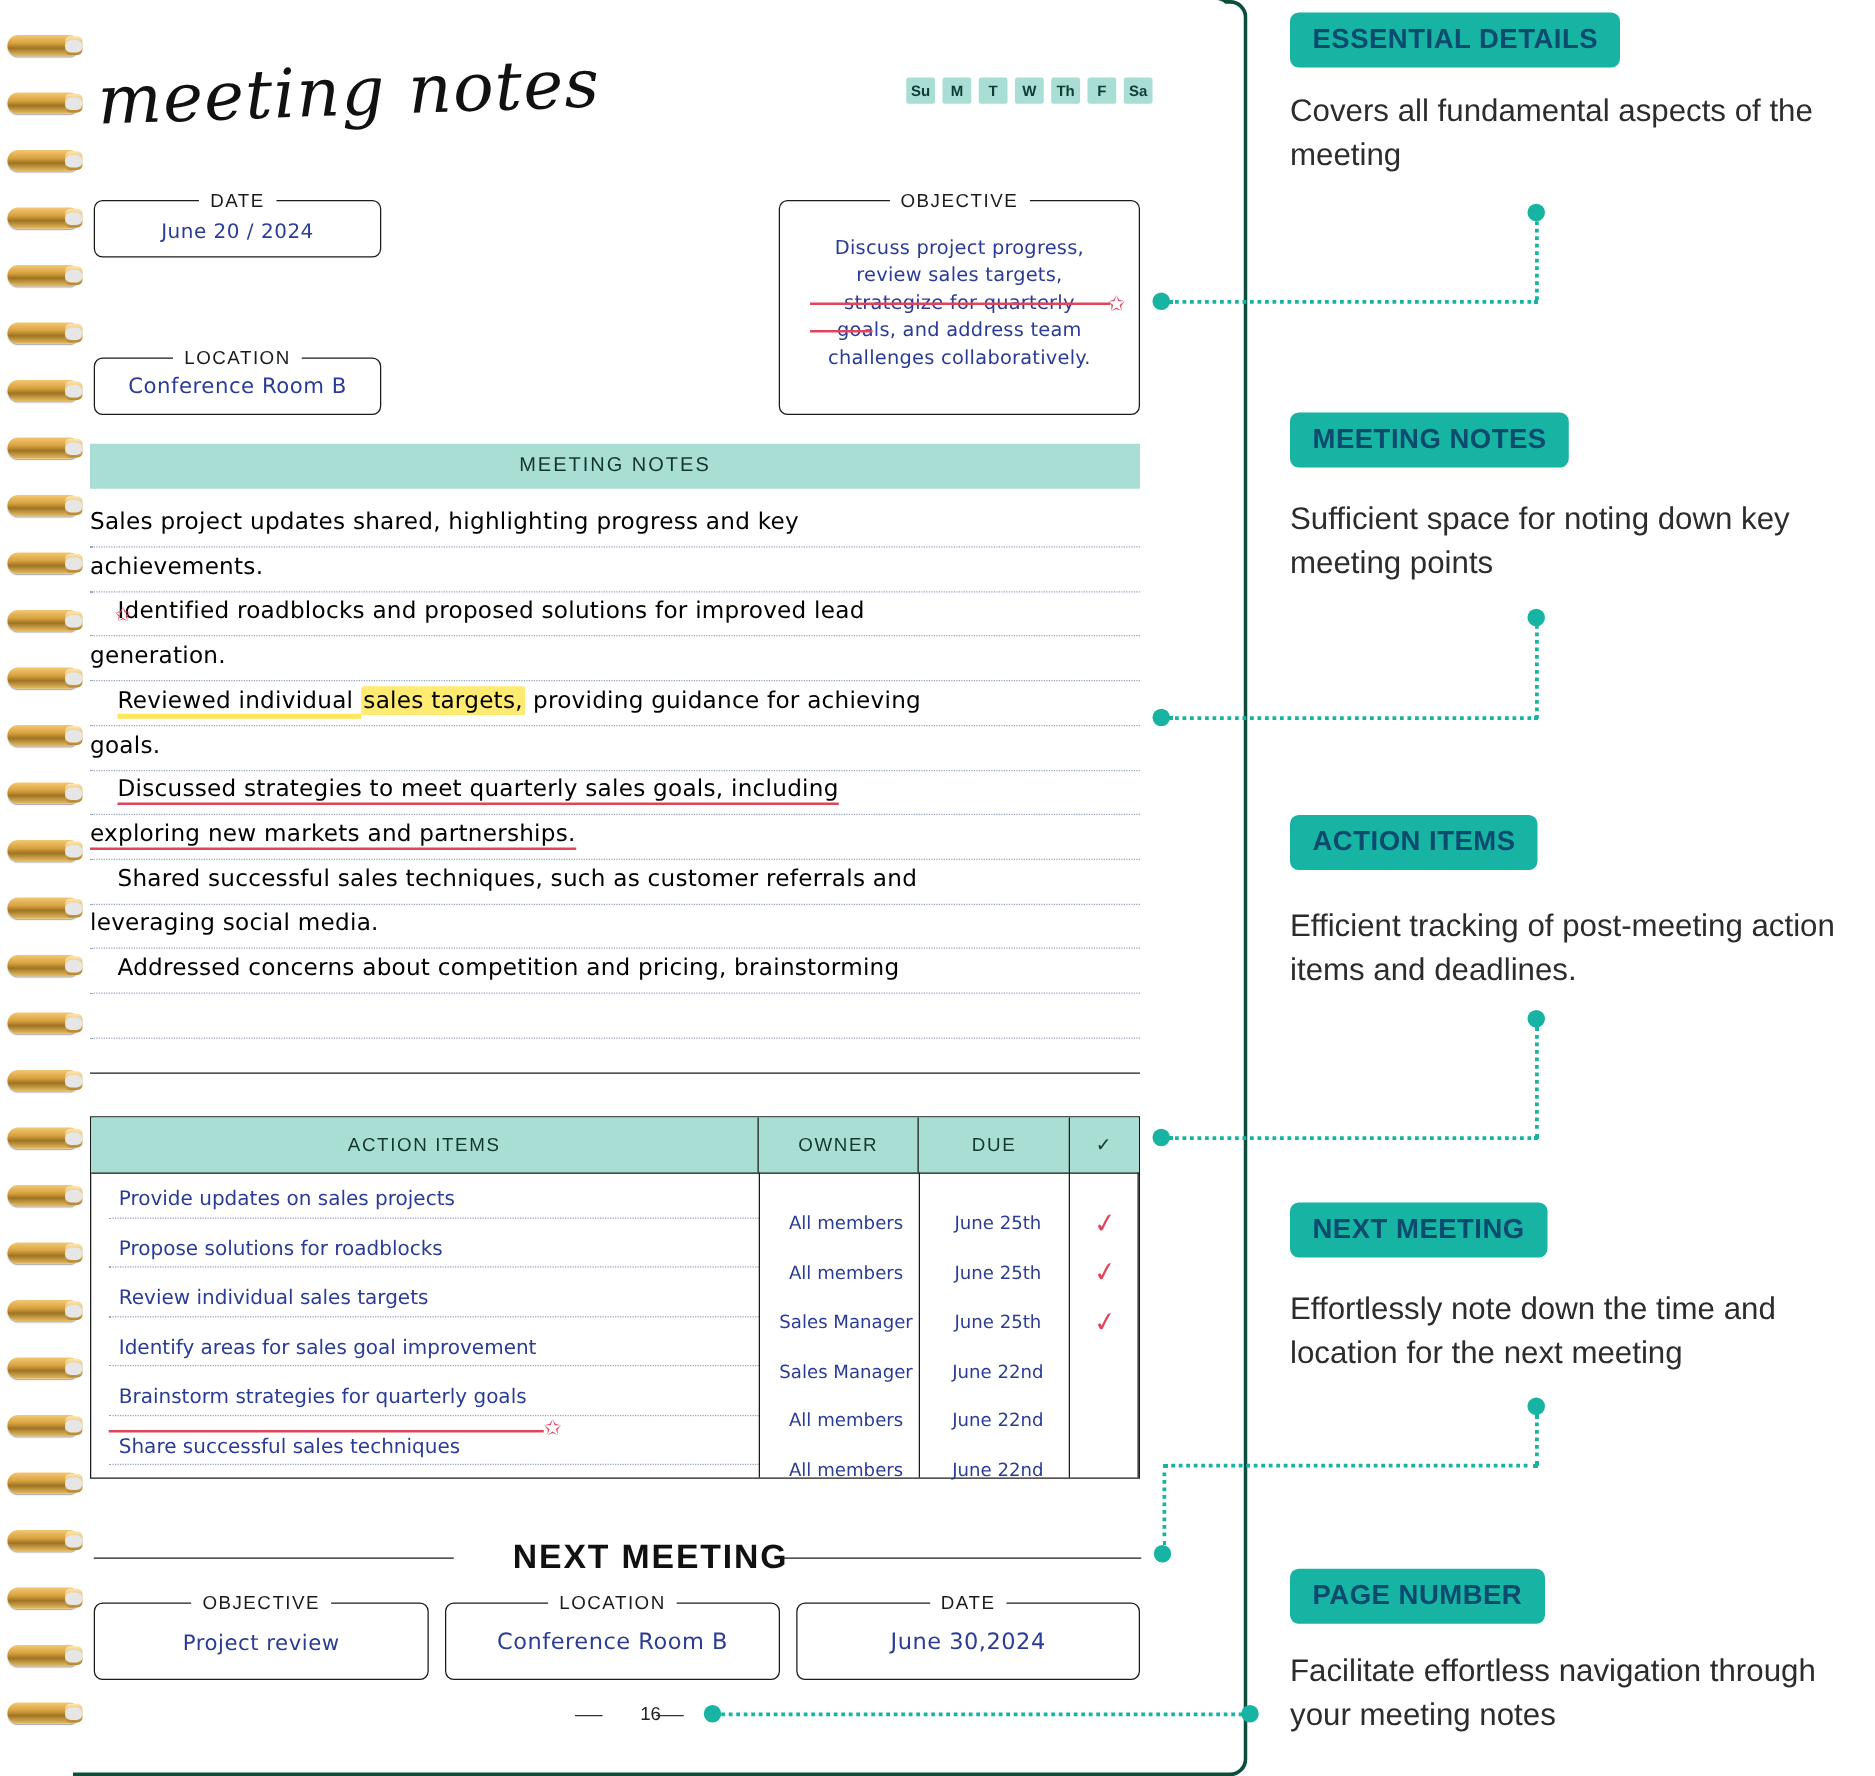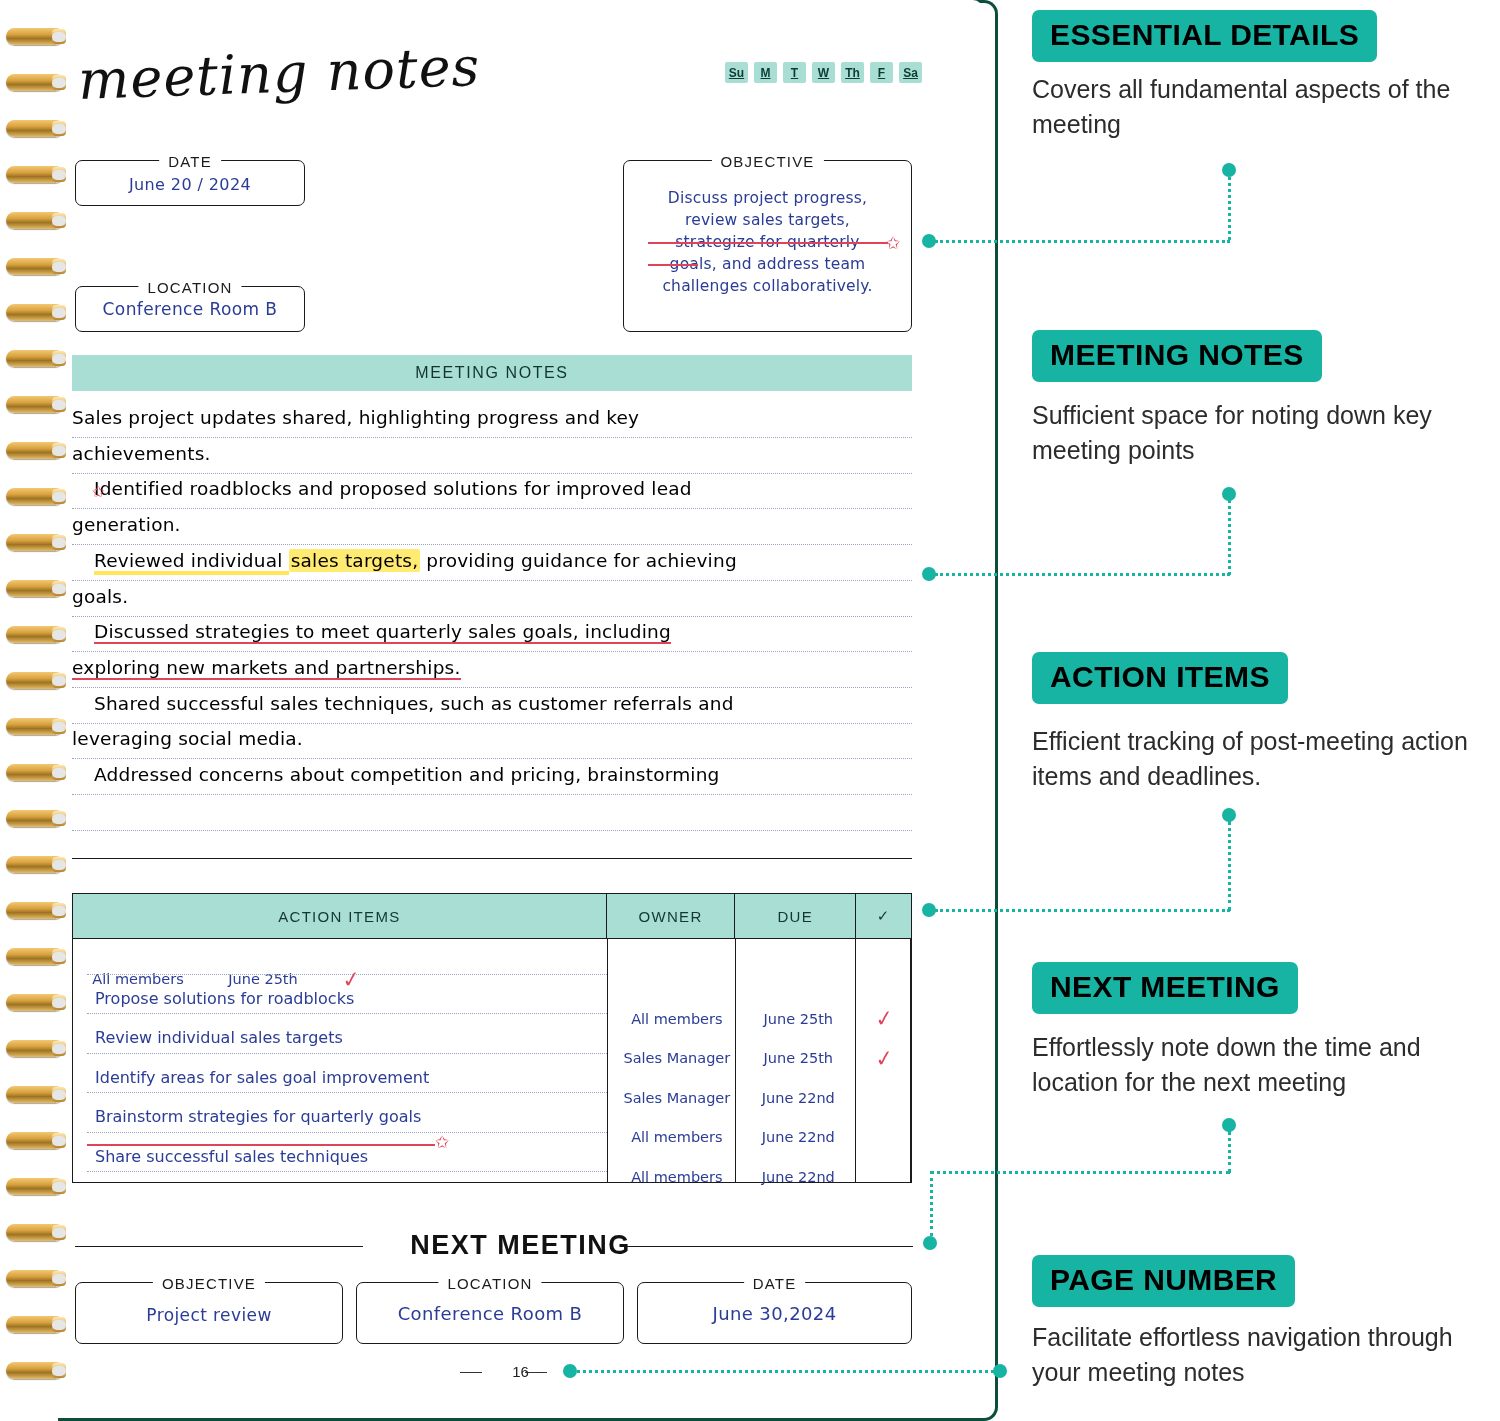--- a/index.html
+++ b/index.html
@@ -44,21 +44,21 @@
     position:absolute;left:78px;top:42px;
     font-family:"DejaVu Serif", serif;
     font-size:54px;font-style:italic;color:#111;
     letter-spacing:1px;
     transform:rotate(-2deg);
   }
   .weekdays{position:absolute;right:78px;top:62px;display:flex;gap:6px;}
   .wd{
     width:23px;height:21px;background:#a8ded4;color:#0e3b33;
     font-size:12px;display:flex;align-items:center;justify-content:center;
-    border-radius:2px;font-weight:600;text-decoration:underline;
+    border-radius:2px;font-weight:600;
   }
   
   .legend-box{
     position:absolute;border:1.4px solid #1b1b1b;border-radius:7px;box-sizing:border-box;
   }
   .legend-label{
     position:absolute;background:#fff;padding:0 9px;
     font-size:15px;letter-spacing:1.2px;color:#1b1b1b;font-weight:500;
     transform:translate(-50%,-50%);white-space:nowrap;
   }
@@ -127,22 +127,22 @@
     position:absolute;left:0;width:100%;text-align:center;
     font-size:27px;letter-spacing:1.5px;color:#111;font-weight:600;
   }
   .nm-rule{position:absolute;border-top:1.5px solid #1b1b1b;}
   .pagenum{
     position:absolute;left:0;width:100%;text-align:center;font-size:15px;color:#222;
   }
   .pn-dash{position:absolute;border-top:1.4px solid #333;width:22px;}
   
   .tag{
-    position:absolute;background:#17b3a3;color:#000000;font-weight:bold;
-    font-size:30px;letter-spacing:.4px;padding:8px 18px 10px 18px;border-radius:7px;
+    position:absolute;background:#17b3a3;color:#0c4a6e;font-weight:bold;
+    font-size:22px;letter-spacing:.4px;padding:8px 18px 10px 18px;border-radius:7px;
   }
   .calloutTxt{
     position:absolute;color:#2c2c2c;font-size:25px;line-height:35px;
   }
   .dot{
     position:absolute;width:14px;height:14px;border-radius:50%;background:#17b3a3;
   }
   .dline-h{position:absolute;border-top:3px dotted #17b3a3;}
   .dline-v{position:absolute;border-left:3px dotted #17b3a3;}
   .star{position:absolute;color:#e0445a;font-size:17px;}
@@ -288,20 +288,21 @@
 
   <div class="tbl">
     <div class="tbl-head">
       <div class="c1">ACTION ITEMS</div>
       <div class="c2">OWNER</div>
       <div class="c3">DUE</div>
       <div class="c4">✓</div>
     </div>
     <div id="tblBody">
         <div class="tbl-row">
+          <div class="c1">Provide updates on sales projects</div>
           <div class="c2">All members</div>
           <div class="c3">June 25th</div>
           <div class="c4">
             <span class="tick">✓</span>
           </div>
         </div>
         <div class="tbl-row">
           <div class="c1">Propose solutions for roadblocks</div>
           <div class="c2">All members</div>
           <div class="c3">June 25th</div>

